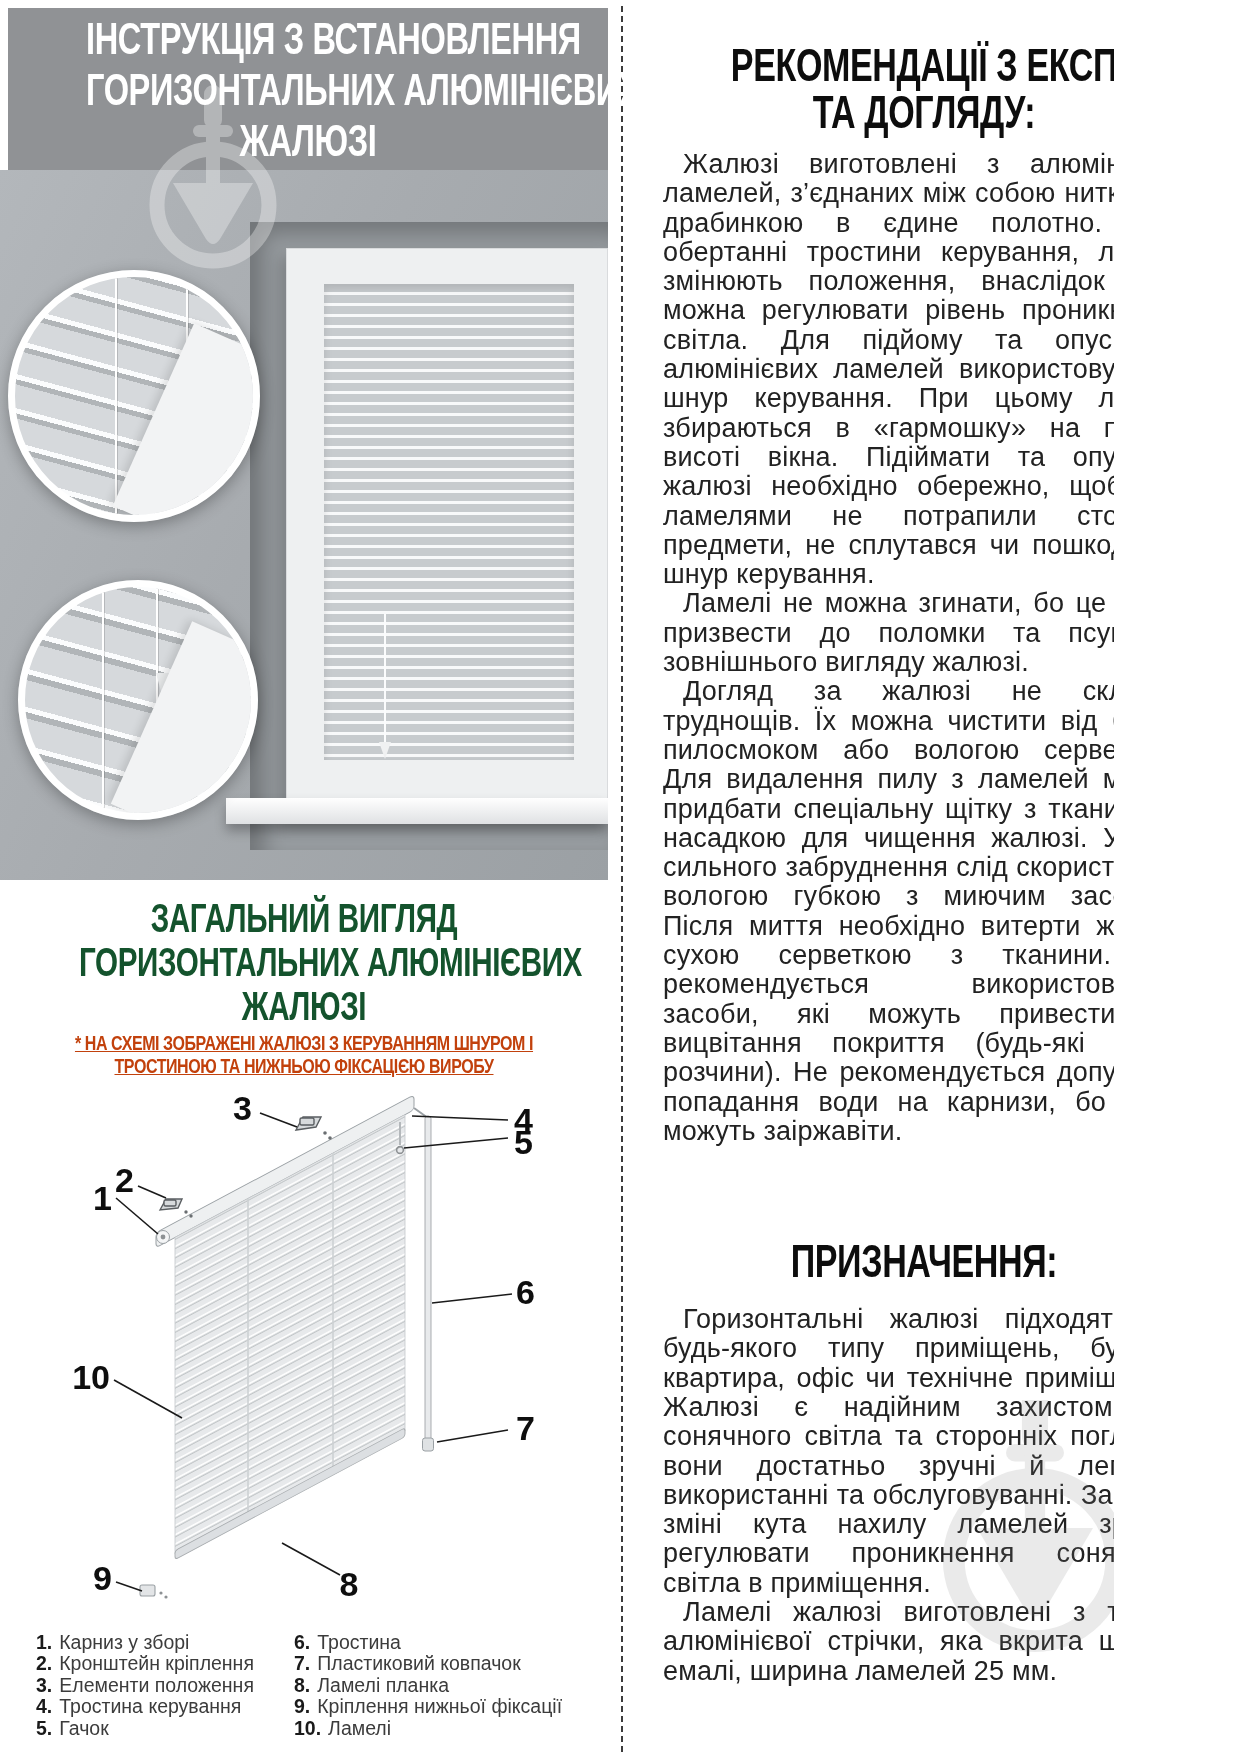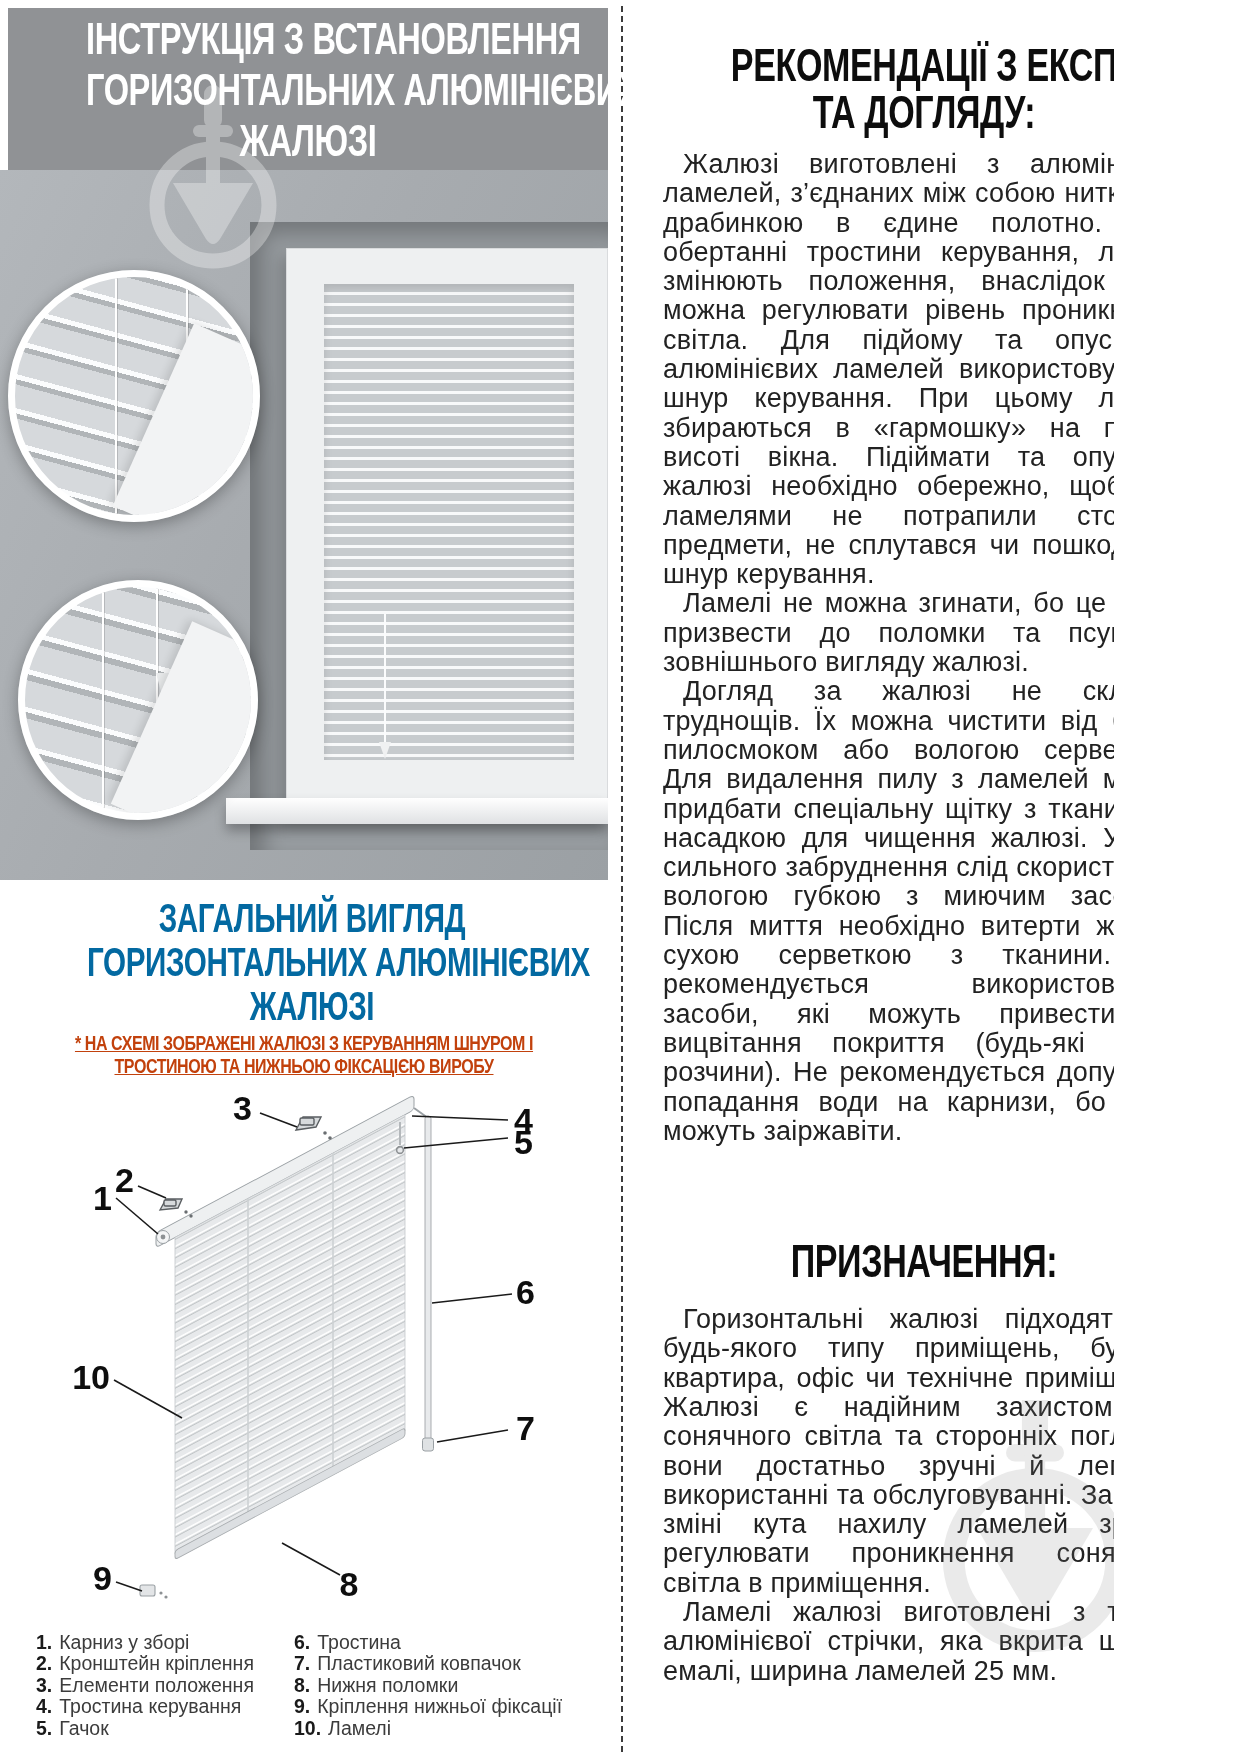--- a/index.html
+++ b/index.html
@@ -34,21 +34,21 @@
   .circle-a{left:8px;top:100px;width:238px;height:238px;
         background:repeating-linear-gradient(195deg,#d6d9dc 0px,#d6d9dc 23px,#fbfcfd 23px,#fbfcfd 28px,#b1b5b8 28px,#b1b5b8 33px);}
   .circle-b{left:18px;top:410px;width:226px;height:226px;
         background:repeating-linear-gradient(195deg,#d6d9dc 0px,#d6d9dc 26px,#fbfcfd 26px,#fbfcfd 31px,#b1b5b8 31px,#b1b5b8 37px);}
   .string{position:absolute;top:-10px;bottom:-10px;width:2px;background:#ffffff;box-shadow:1px 0 0 rgba(0,0,0,0.15);}
   .wedge{position:absolute;right:-44px;bottom:-30px;width:150px;height:200px;background:#f2f3f4;
          transform:rotate(24deg);box-shadow:-4px 0 8px rgba(0,0,0,0.12);}
   .mini-tassel{position:absolute;left:58%;top:38%;width:0;height:0;border-left:7px solid transparent;
          border-right:7px solid transparent;border-top:26px solid #eceeef;}
   
-  .overview-title{left:8px;top:896px;width:608px;text-align:center;color:#0369a1;}
+  .overview-title{left:0;top:896px;width:608px;text-align:center;color:#14532d;}
   .overview-title .cond{font-size:40px;line-height:44px;}
   .overview-note{left:0;top:1032px;width:608px;text-align:center;color:#c2410c;text-decoration:underline;}
   .overview-note .cond{font-size:19.5px;line-height:23px;transform:scaleX(0.82);}
   
   .diagram{left:0;top:1088px;}
   .diagram text{font-family:"Liberation Sans",sans-serif;font-weight:700;font-size:34px;fill:#0e0e0e;}
   .diagram .leader{stroke:#1a1a1a;stroke-width:1.6;}
   
   .legend{left:36px;top:1632px;width:575px;display:flex;}
   .legend-col1{width:258px;}
@@ -236,21 +236,21 @@
       <div class="legend-row">
           <b>6.</b>
           <span>Тростина</span>
         </div>
       <div class="legend-row">
           <b>7.</b>
           <span>Пластиковий ковпачок</span>
         </div>
       <div class="legend-row">
           <b>8.</b>
-          <span>Нижня поломки</span>
+          <span>Ламелі планка</span>
         </div>
       <div class="legend-row">
           <b>9.</b>
           <span>Кріплення нижньої фіксації</span>
         </div>
       <div class="legend-row">
           <b>10.</b>
           <span>Ламелі</span>
         </div>
     </div>

